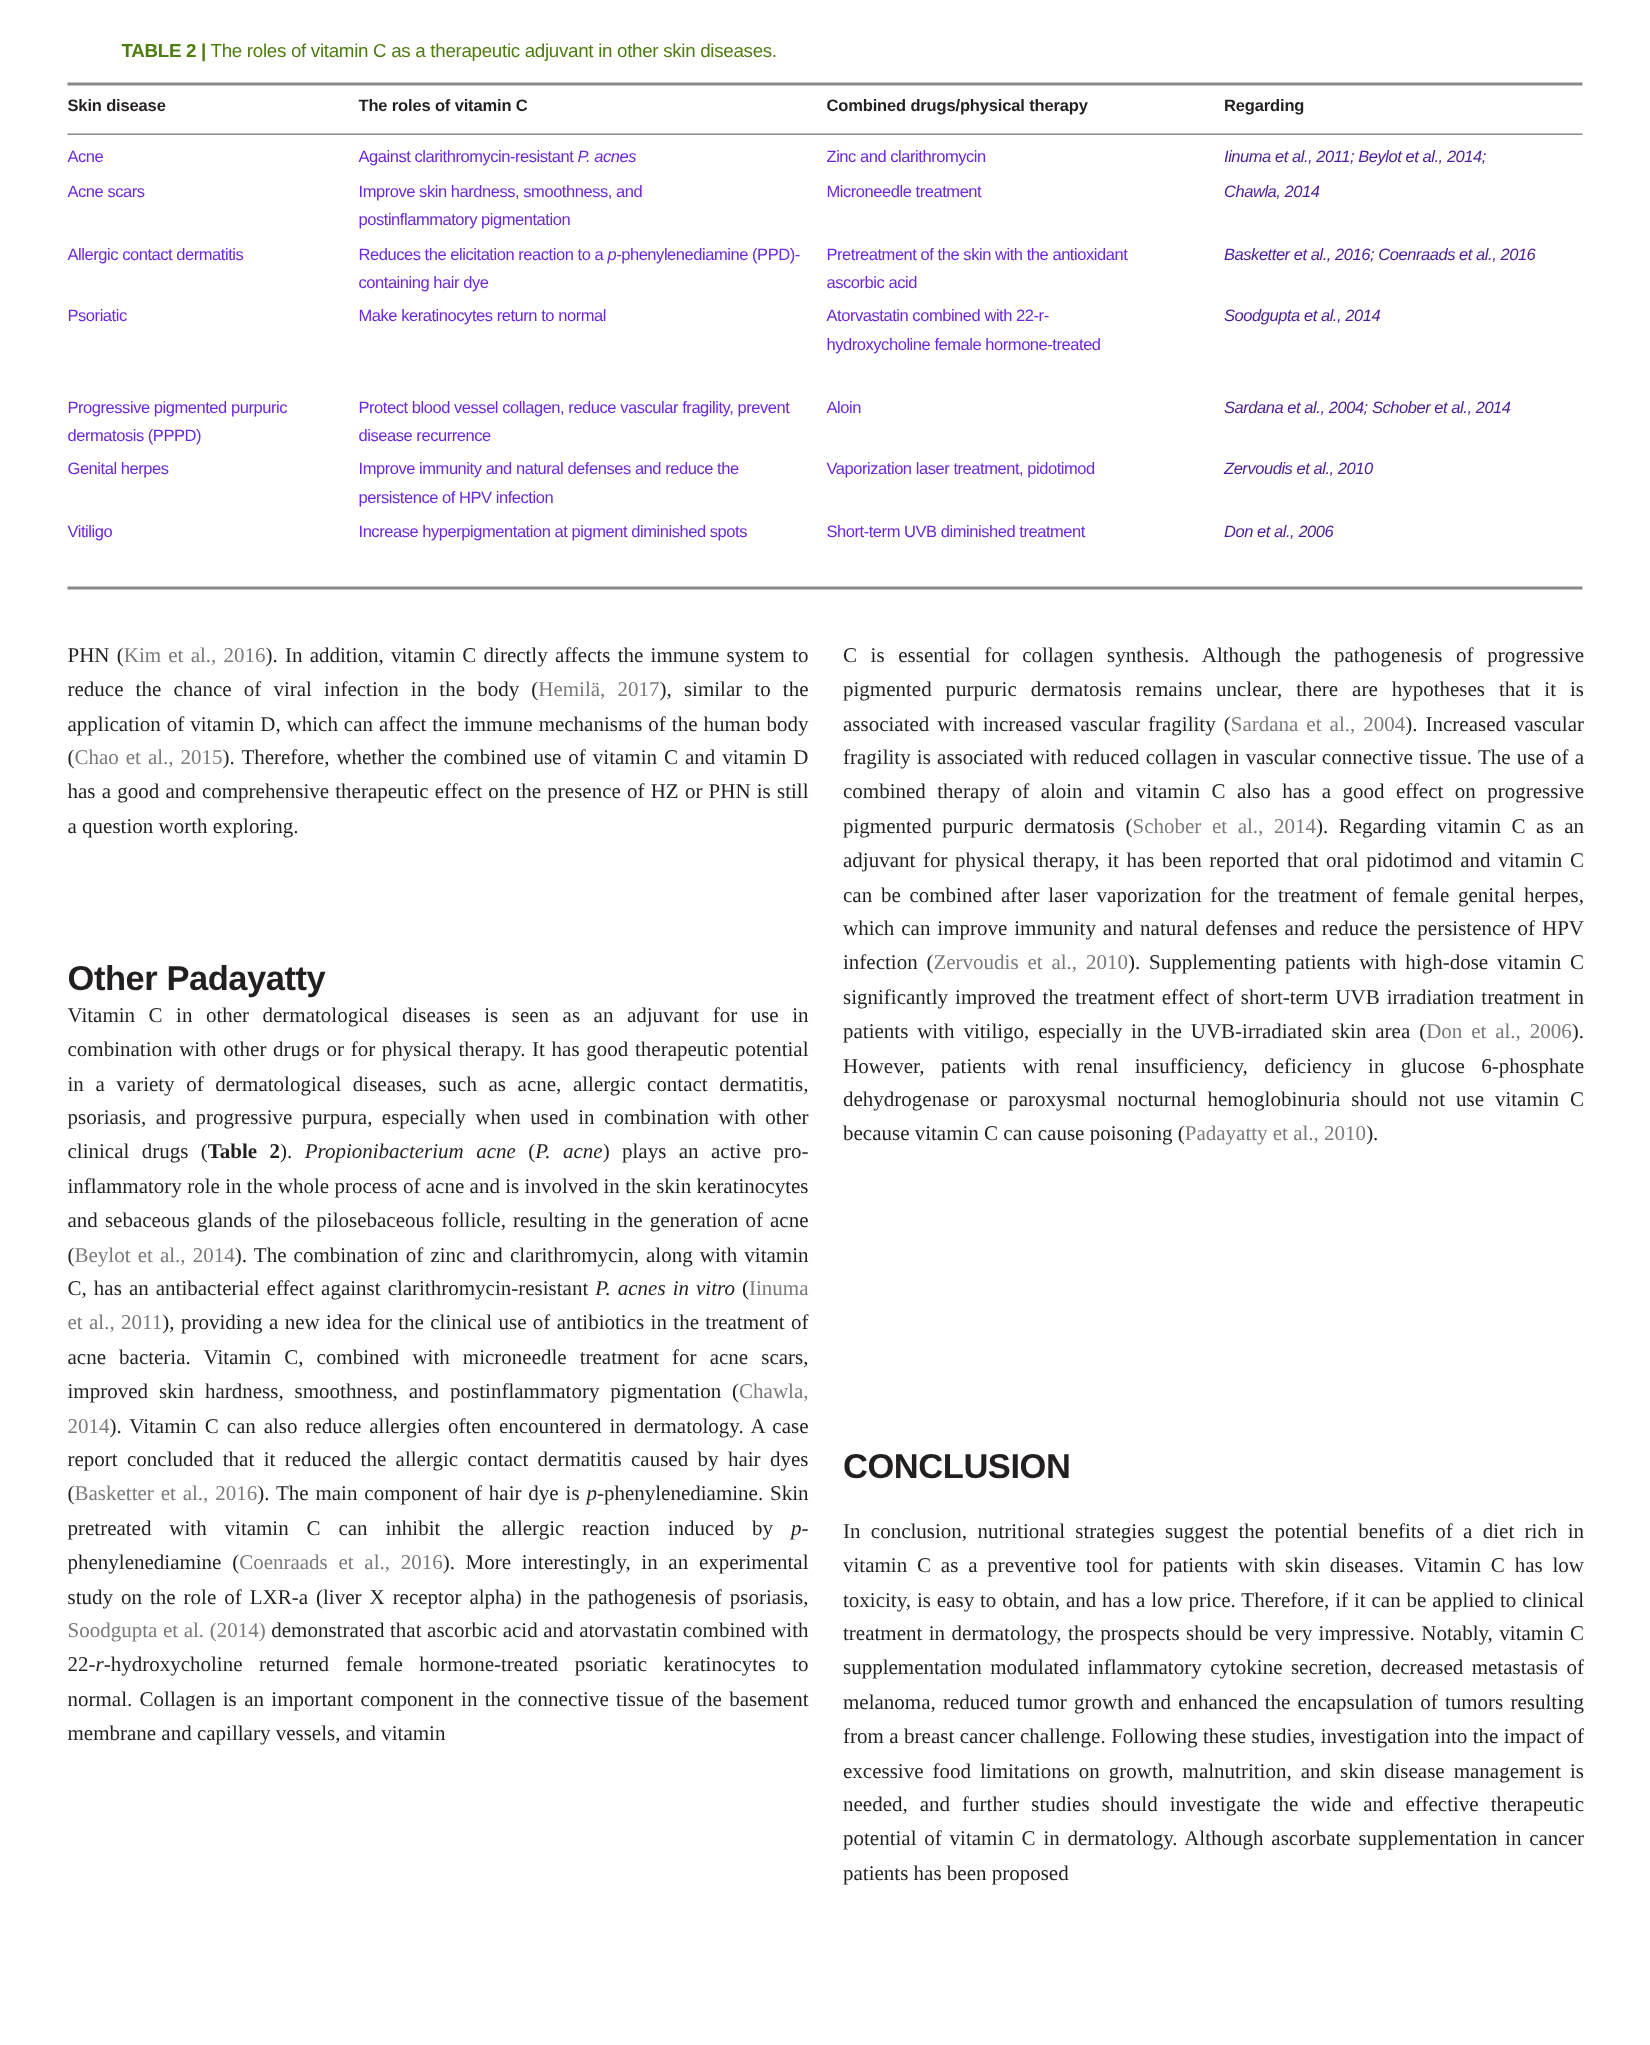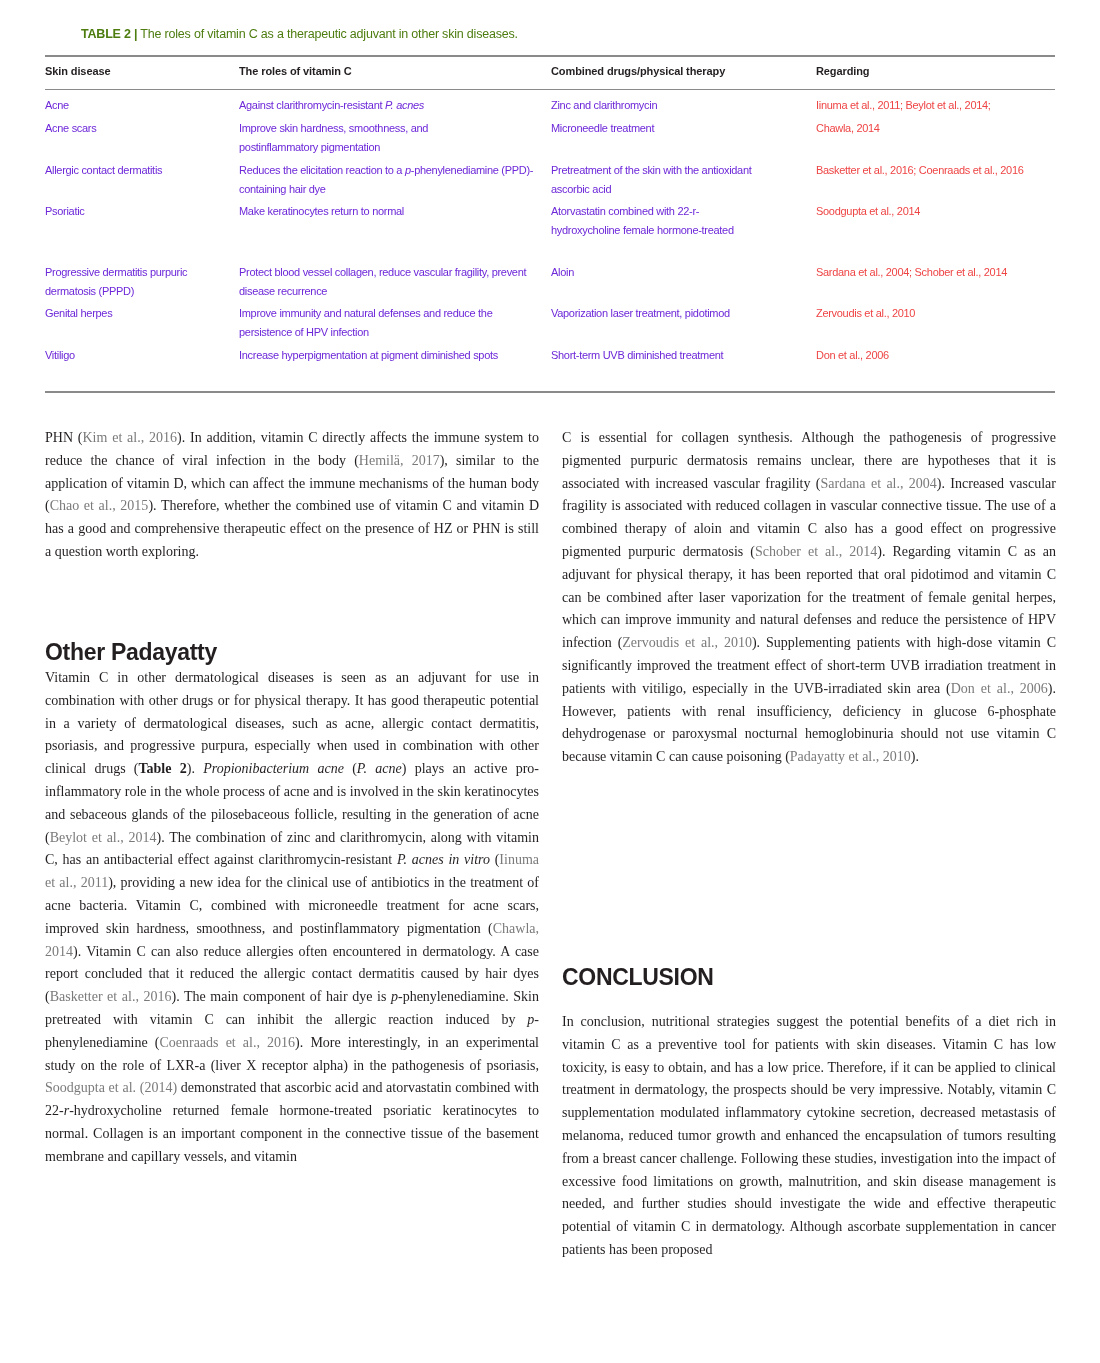--- a/index.html
+++ b/index.html
@@ -16,21 +16,21 @@
   .table-caption .cap-label { font-weight: bold; }
   .table-caption .cap-sep { font-weight: bold; margin-right: 3px; }
   .table-rule { position: absolute; left: 45px; width: 1010px; background: #8a8a8a; }
   .rule-top { top: 55px; height: 1.5px; }
   .rule-head { top: 89px; height: 1.2px; }
   .rule-bottom { top: 391px; height: 1.5px; }
 
   .tbl { position: absolute; font-family: "Liberation Sans", sans-serif; font-size: 11px; line-height: 19px; letter-spacing: -0.3px; }
   .th { font-weight: bold; color: #231f20; letter-spacing: -0.1px; }
   .td { color: #6d28d9; }
-  .td.ref { color: #ef4444; }
+  .td.ref { color: #4c1d95; font-style: italic; }
   .c1 { left: 45px; width: 185px; }
   .c2 { left: 239px; width: 305px; }
   .c3 { left: 551px; width: 255px; }
   .c4 { left: 816px; width: 245px; }
 
   
   .col {
     position: absolute; width: 494px;
     font-family: Liberation Serif, serif; font-size: 14px; line-height: 22.8px;
     text-align: justify; color: #231f20;
@@ -82,21 +82,21 @@
     <div class="tbl td c3" style="top:161px; width:215px">Pretreatment of the skin with the antioxidant ascorbic acid</div>
     <div class="tbl td ref c4" style="top:161px; width:220px">Basketter et al., 2016; Coenraads et al., 2016</div>
   </div>
   <div>
     <div class="tbl td c1" style="top:202px">Psoriatic</div>
     <div class="tbl td c2" style="top:202px"><span>Make keratinocytes return to normal</span></div>
     <div class="tbl td c3" style="top:202px; width:185px">Atorvastatin combined with 22-r-hydroxycholine female hormone-treated</div>
     <div class="tbl td ref c4" style="top:202px">Soodgupta et al., 2014</div>
   </div>
   <div>
-    <div class="tbl td c1" style="top:263px; width:180px">Progressive dermatitis purpuric dermatosis (PPPD)</div>
+    <div class="tbl td c1" style="top:263px; width:180px">Progressive pigmented purpuric dermatosis (PPPD)</div>
     <div class="tbl td c2" style="top:263px; width:290px"><span>Protect blood vessel collagen, reduce vascular fragility, prevent disease recurrence</span></div>
     <div class="tbl td c3" style="top:263px">Aloin</div>
     <div class="tbl td ref c4" style="top:263px; width:230px">Sardana et al., 2004; Schober et al., 2014</div>
   </div>
   <div>
     <div class="tbl td c1" style="top:304px">Genital herpes</div>
     <div class="tbl td c2" style="top:304px; width:280px"><span>Improve immunity and natural defenses and reduce the persistence of HPV infection</span></div>
     <div class="tbl td c3" style="top:304px">Vaporization laser treatment, pidotimod</div>
     <div class="tbl td ref c4" style="top:304px">Zervoudis et al., 2010</div>
   </div>

